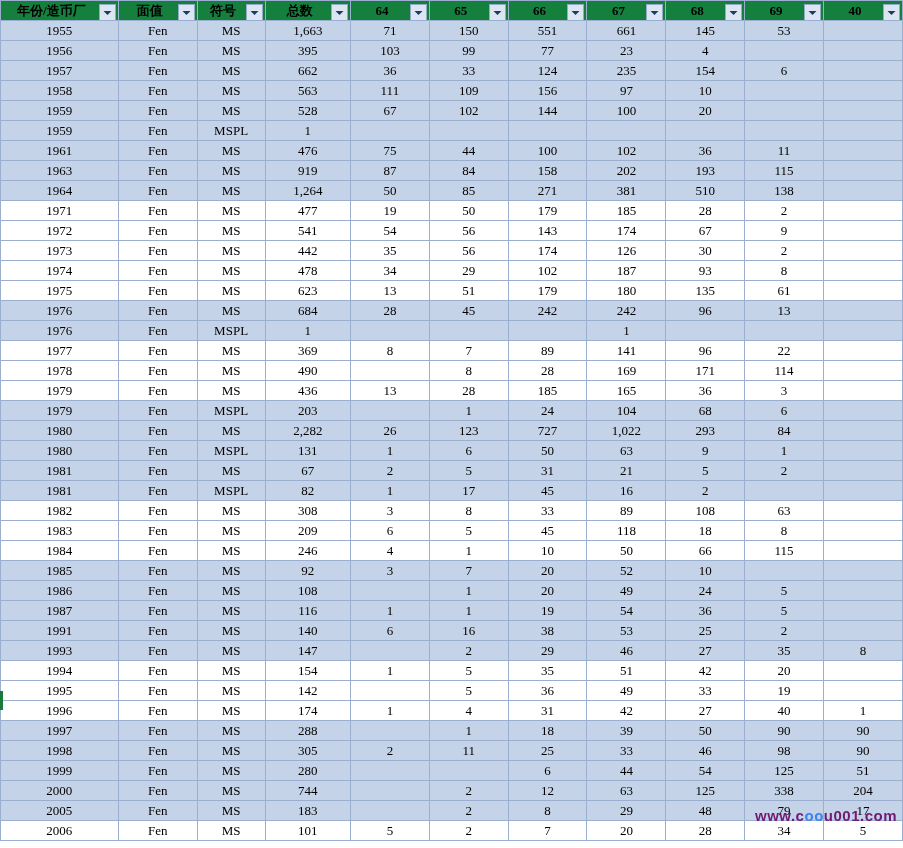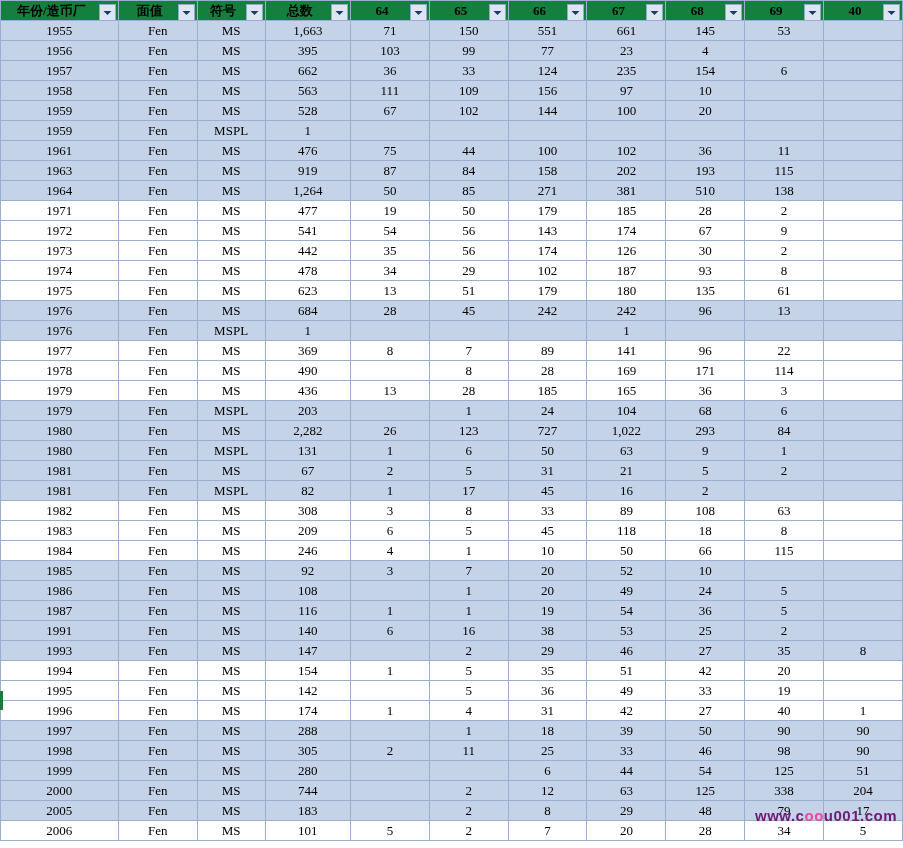--- a/index.html
+++ b/index.html
@@ -101,21 +101,21 @@
     right: 6px;
     bottom: 24px;
     font-family: "Liberation Sans", sans-serif;
     font-size: 15px;
     font-weight: bold;
     letter-spacing: 0.5px;
     z-index: 10;
     pointer-events: none;
   }
   .watermark .w1 { color: #701a75; }
-  .watermark .w2 { color: #ec4899; }
+  .watermark .w2 { color: #3b82f6; }
   .watermark .w3 { color: #701a75; }
 </style>
 </head>
 <body>
 
 <div id="sheet">
   <div class="sel-marker" style="top:691px;"></div>
   <table class="grid">
     <thead>
       <tr id="hdr-row">

